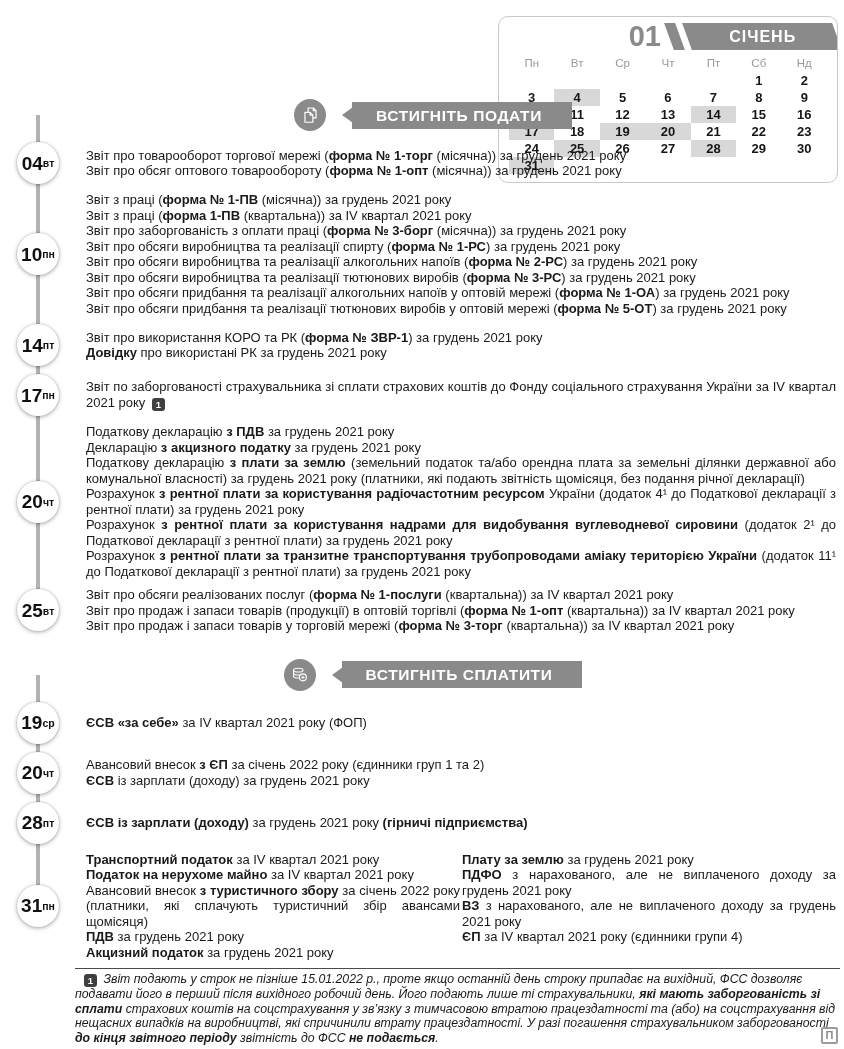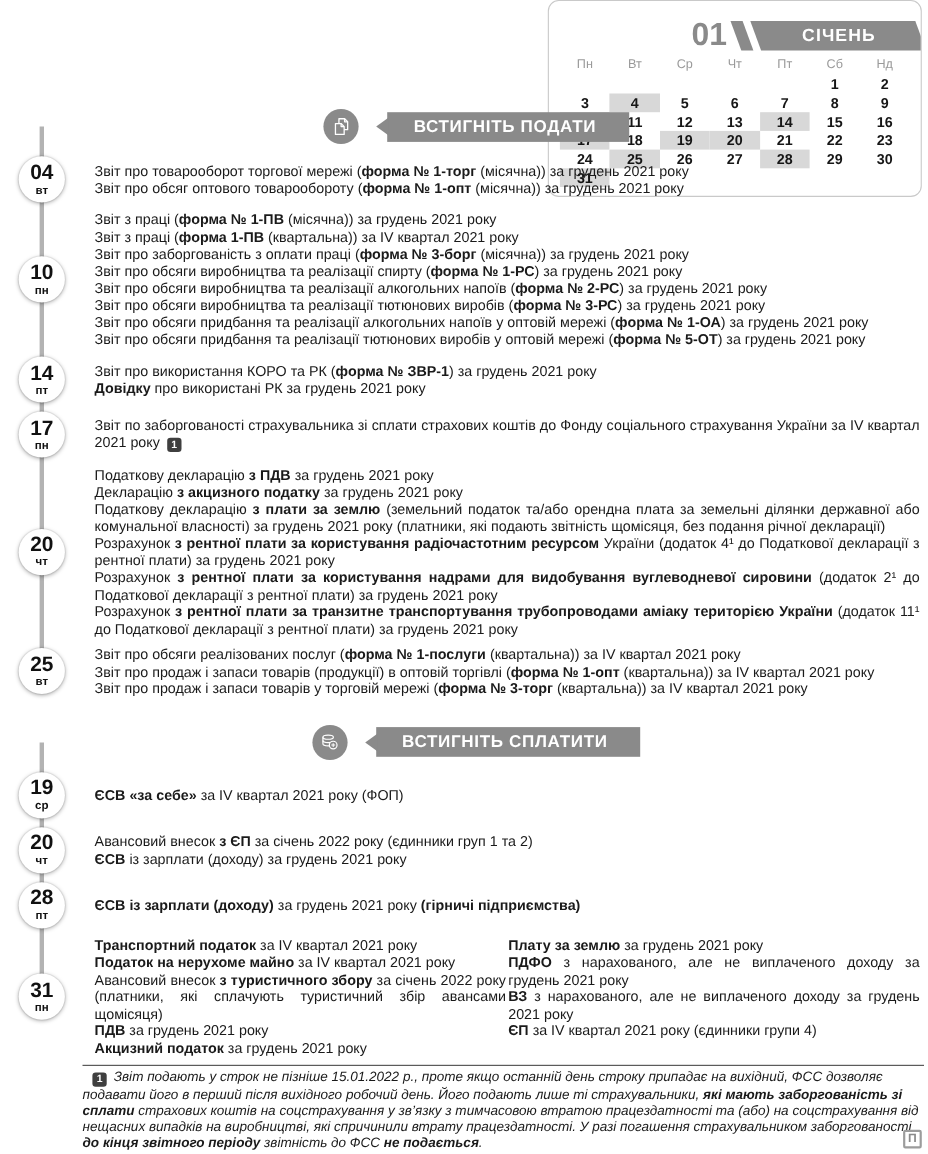--- a/index.html
+++ b/index.html
@@ -1,20 +1,20 @@
 <!DOCTYPE html>
 <html><head>
 <meta charset="utf-8">
 <style>
   html,body{margin:0;padding:0;background:#fff;}
   .page{position:relative;width:844px;height:1049px;background:#fff;overflow:hidden;
         font-family:"Liberation Sans","DejaVu Sans",sans-serif;color:#1a1a1a;}
   
-  .calendar{position:absolute;top:0;right:6px;width:318px;background:#fff;
-            border:1px solid #c9c9c9;border-radius:10px;padding:16px 10px 8px;overflow:hidden;}
+  .calendar{position:absolute;top:16px;right:6px;width:318px;background:#fff;
+            border:1px solid #c9c9c9;border-radius:10px;padding:4px 10px 8px;overflow:hidden;}
   .cal-header{display:flex;justify-content:flex-end;align-items:center;height:30px;}
   .cal-month-num{font-size:29px;font-weight:bold;color:#8a8a8a;line-height:1;margin-right:8px;}
   .cal-stripe{width:11px;height:27px;background:#8a8a8a;transform:skewX(20deg);margin-right:7px;}
   .cal-banner{width:150px;height:27px;background:#8a8a8a;transform:skewX(20deg);
               display:flex;align-items:center;justify-content:center;margin-right:-10px;}
   .cal-banner span{transform:skewX(-20deg);color:#fff;font-weight:bold;font-size:16px;letter-spacing:1px;}
   .cal-grid{width:100%;border-collapse:collapse;margin-top:3px;table-layout:fixed;}
   .cal-grid td{text-align:center;padding:1px 0;}
   .cal-wd{color:#9a9a9a;font-size:11.5px;height:16px;}
   .cal-day{font-weight:bold;font-size:13px;color:#161616;height:15px;line-height:15px;}
@@ -30,21 +30,21 @@
   .sec-icon{position:relative;z-index:1;width:32px;height:32px;border-radius:50%;background:#8a8a8a;
             display:flex;align-items:center;justify-content:center;}
   .sec-banner{position:relative;background:#8a8a8a;color:#fff;height:27px;line-height:27px;
               padding:0 30px 0 24px;font-weight:bold;font-size:15.5px;letter-spacing:.6px;margin-left:4px;}
   .sec-banner::before{content:'';position:absolute;left:-10px;top:50%;transform:translateY(-50%);
               border-top:8px solid transparent;border-bottom:8px solid transparent;border-right:11px solid #8a8a8a;}
   .entry{display:flex;align-items:center;margin-bottom:8px;min-height:42px;}
   .date-col{width:76px;flex:none;display:flex;justify-content:center;}
   .date-circle{position:relative;z-index:1;width:42px;height:42px;border-radius:50%;background:#fff;
                box-shadow:0 0 0 1px rgba(0,0,0,.05),0 1px 4px rgba(0,0,0,.35);
-               display:flex;flex-direction:column;align-items:center;justify-content:center;}
+               display:flex;flex-direction:row;align-items:center;justify-content:center;}
   .dc-day{font-size:19px;font-weight:bold;color:#111;line-height:1;}
   .dc-wd{font-size:10.5px;font-weight:bold;color:#111;line-height:1;margin-top:1px;}
   .items{flex:1;padding-left:10px;padding-right:8px;font-size:13px;line-height:15.5px;}
   .item{margin:0;text-align:justify;}
   .bold{font-weight:bold;}
   .two-col{display:flex;gap:2px;}
   .col{flex:1;}
   
   .footnote{margin:8px 4px 0 75px;border-top:1px solid #4a4a4a;padding-top:3px;}
   .footnote p{margin:0;font-style:italic;font-size:12.3px;line-height:14.5px;text-indent:6px;}

